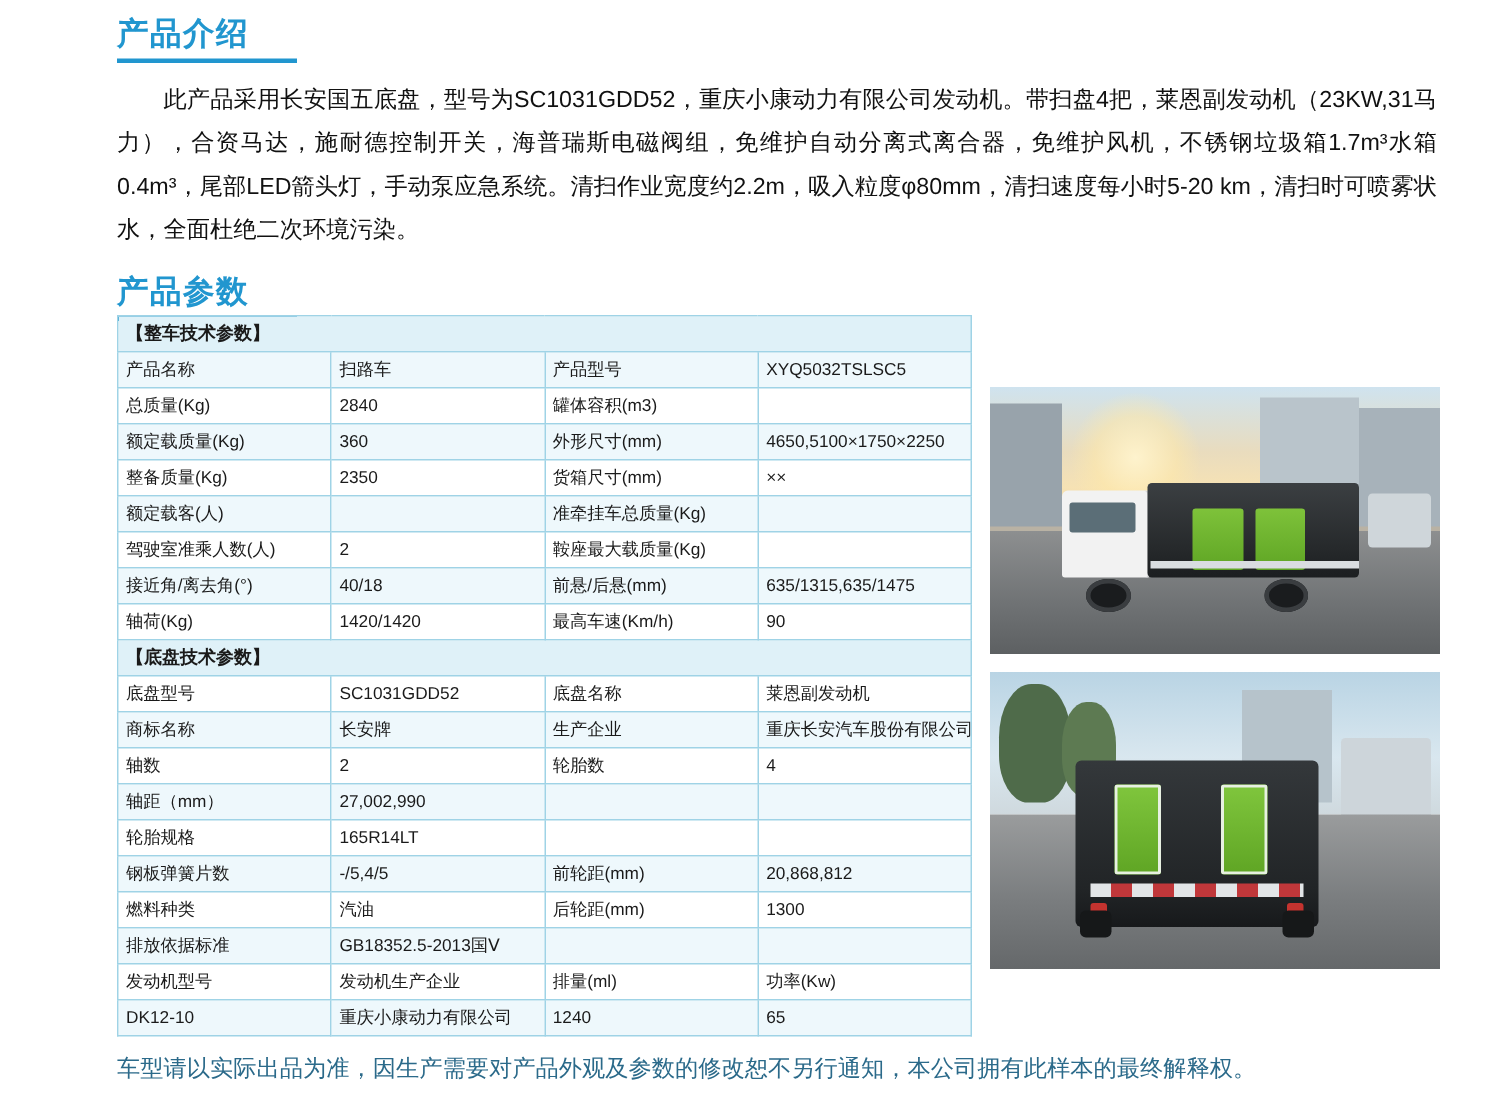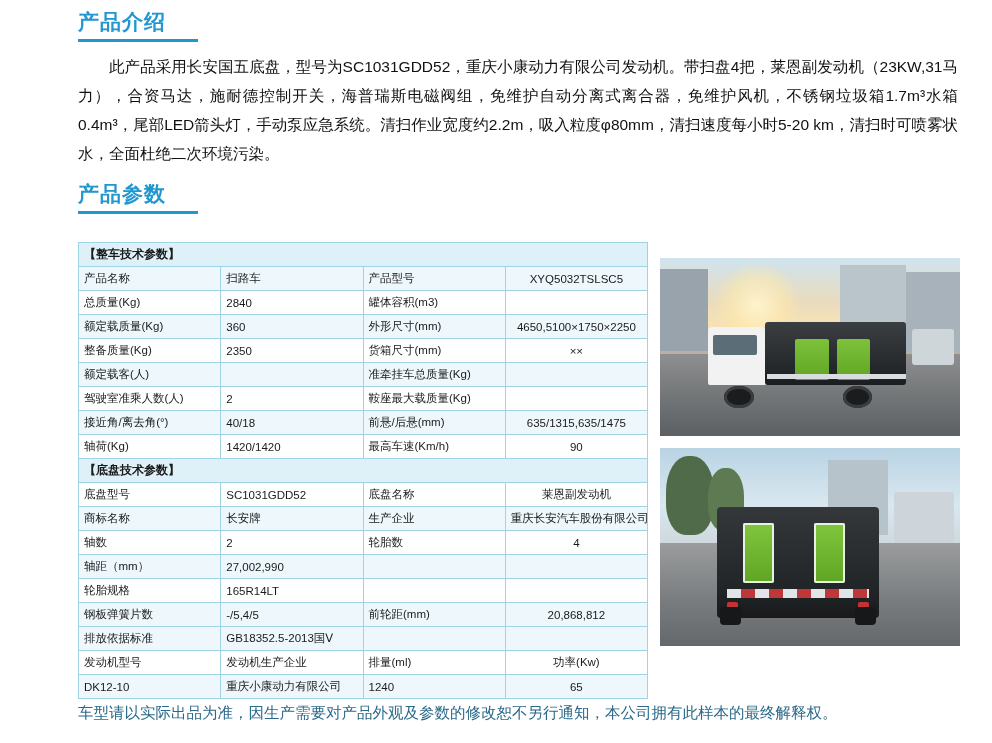--- a/index.html
+++ b/index.html
@@ -52,21 +52,20 @@
     text-align: justify;
     color: #111;
   }
 
   
   #spec-table-wrap {
     position: absolute;
     left: 78px;
     top: 210px;
     width: 500px;
-    margin-top: 32px;
   }
   table.spec {
     border-collapse: collapse;
     width: 570px;
     font-size: 11.5px;
     color: #1a1a1a;
     table-layout: fixed;
   }
   table.spec td {
     border: 1px solid #9fd3e6;
@@ -79,21 +78,21 @@
   tr.group td {
     background: #dff1f8;
     font-weight: bold;
     font-size: 12px;
   }
   tr.odd td { background: #eef8fc; }
   tr.even td { background: #ffffff; }
   td.c1 { width: 125px; }
   td.c2 { width: 140px; }
   td.c3 { width: 135px; }
-  td.c4 { width: 170px; text-align: center; }
+  td.c4 { width: 170px; }
   td.note { white-space: nowrap; }
 
   
   .photo {
     position: absolute;
     overflow: hidden;
     border: 0;
   }
   #photo-top {
     left: 660px;
@@ -339,20 +338,26 @@
             <td class="c1">轮胎规格</td>
             <td class="c2">165R14LT</td>
             <td class="c3"></td>
             <td class="c4"></td>
           </tr>
           <tr class="odd">
             <td class="c1">钢板弹簧片数</td>
             <td class="c2">-/5,4/5</td>
             <td class="c3">前轮距(mm)</td>
             <td class="c4">20,868,812</td>
+          </tr>
+          <tr class="even">
+            <td class="c1">燃料种类</td>
+            <td class="c2">汽油</td>
+            <td class="c3">后轮距(mm)</td>
+            <td class="c4">1300</td>
           </tr>
           <tr class="odd">
             <td class="c1">排放依据标准</td>
             <td class="c2">GB18352.5-2013国Ⅴ</td>
             <td class="c3"></td>
             <td class="c4"></td>
           </tr>
           <tr class="even">
             <td class="c1">发动机型号</td>
             <td class="c2">发动机生产企业</td>

